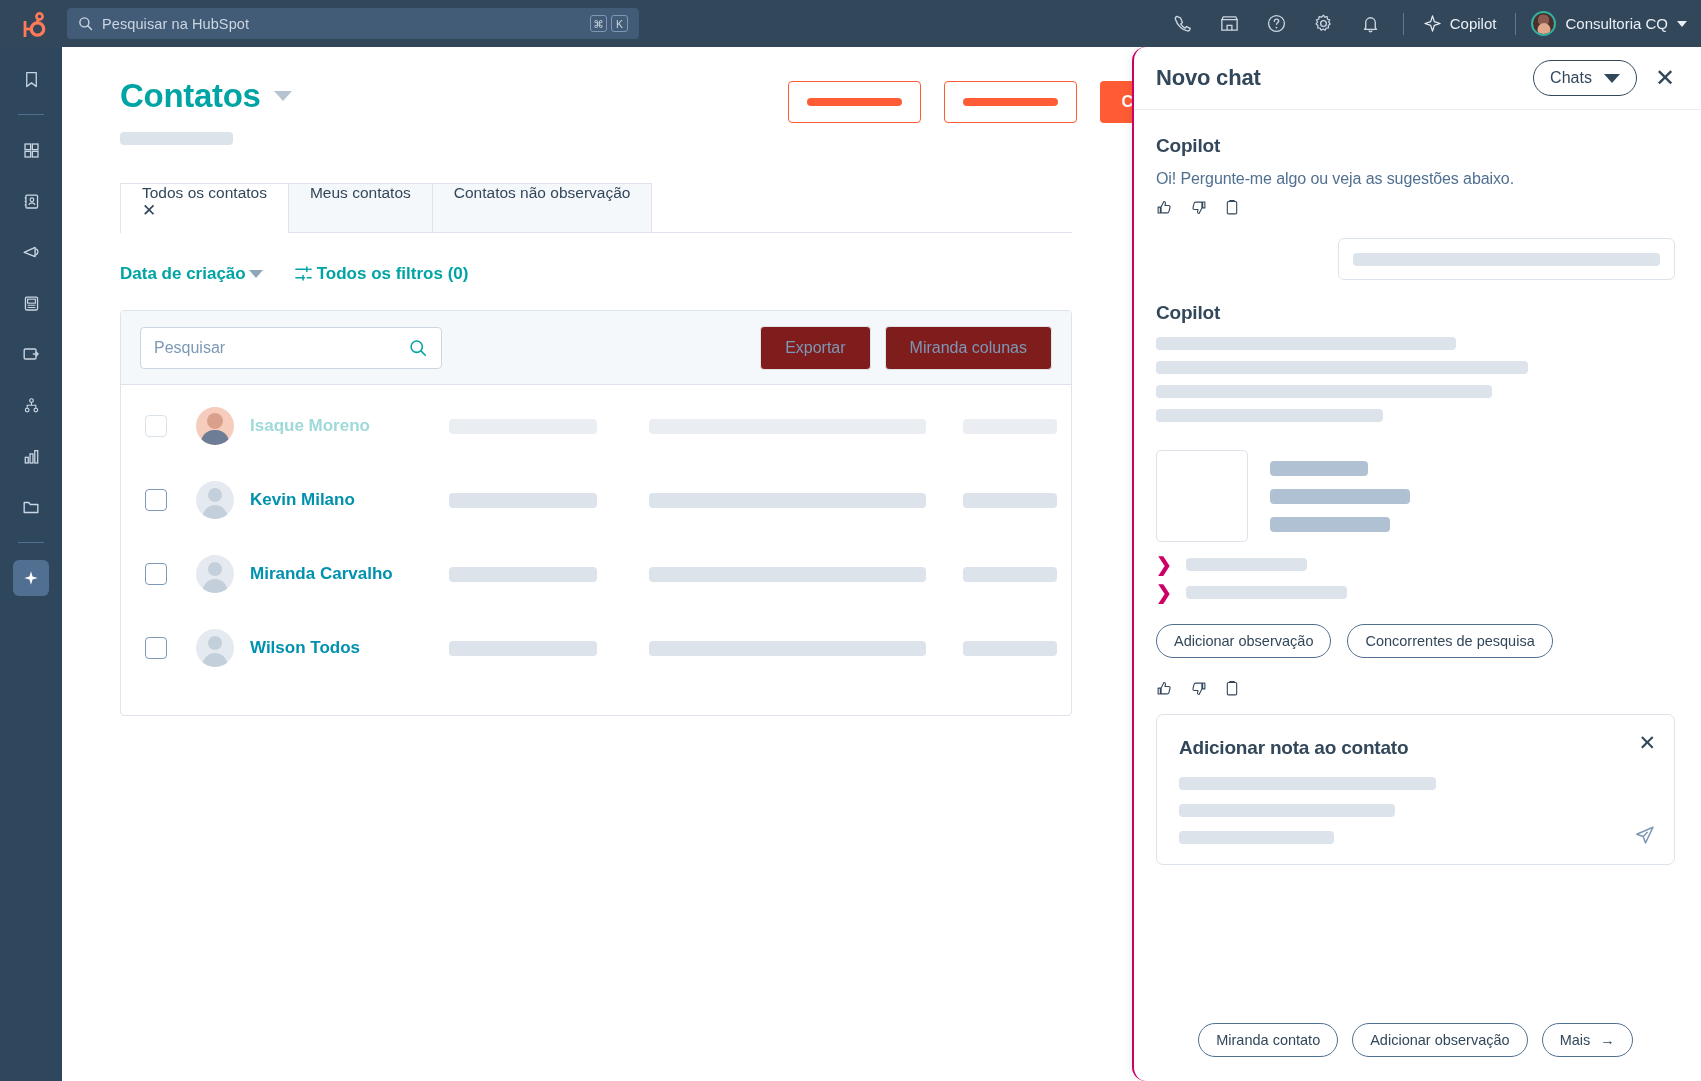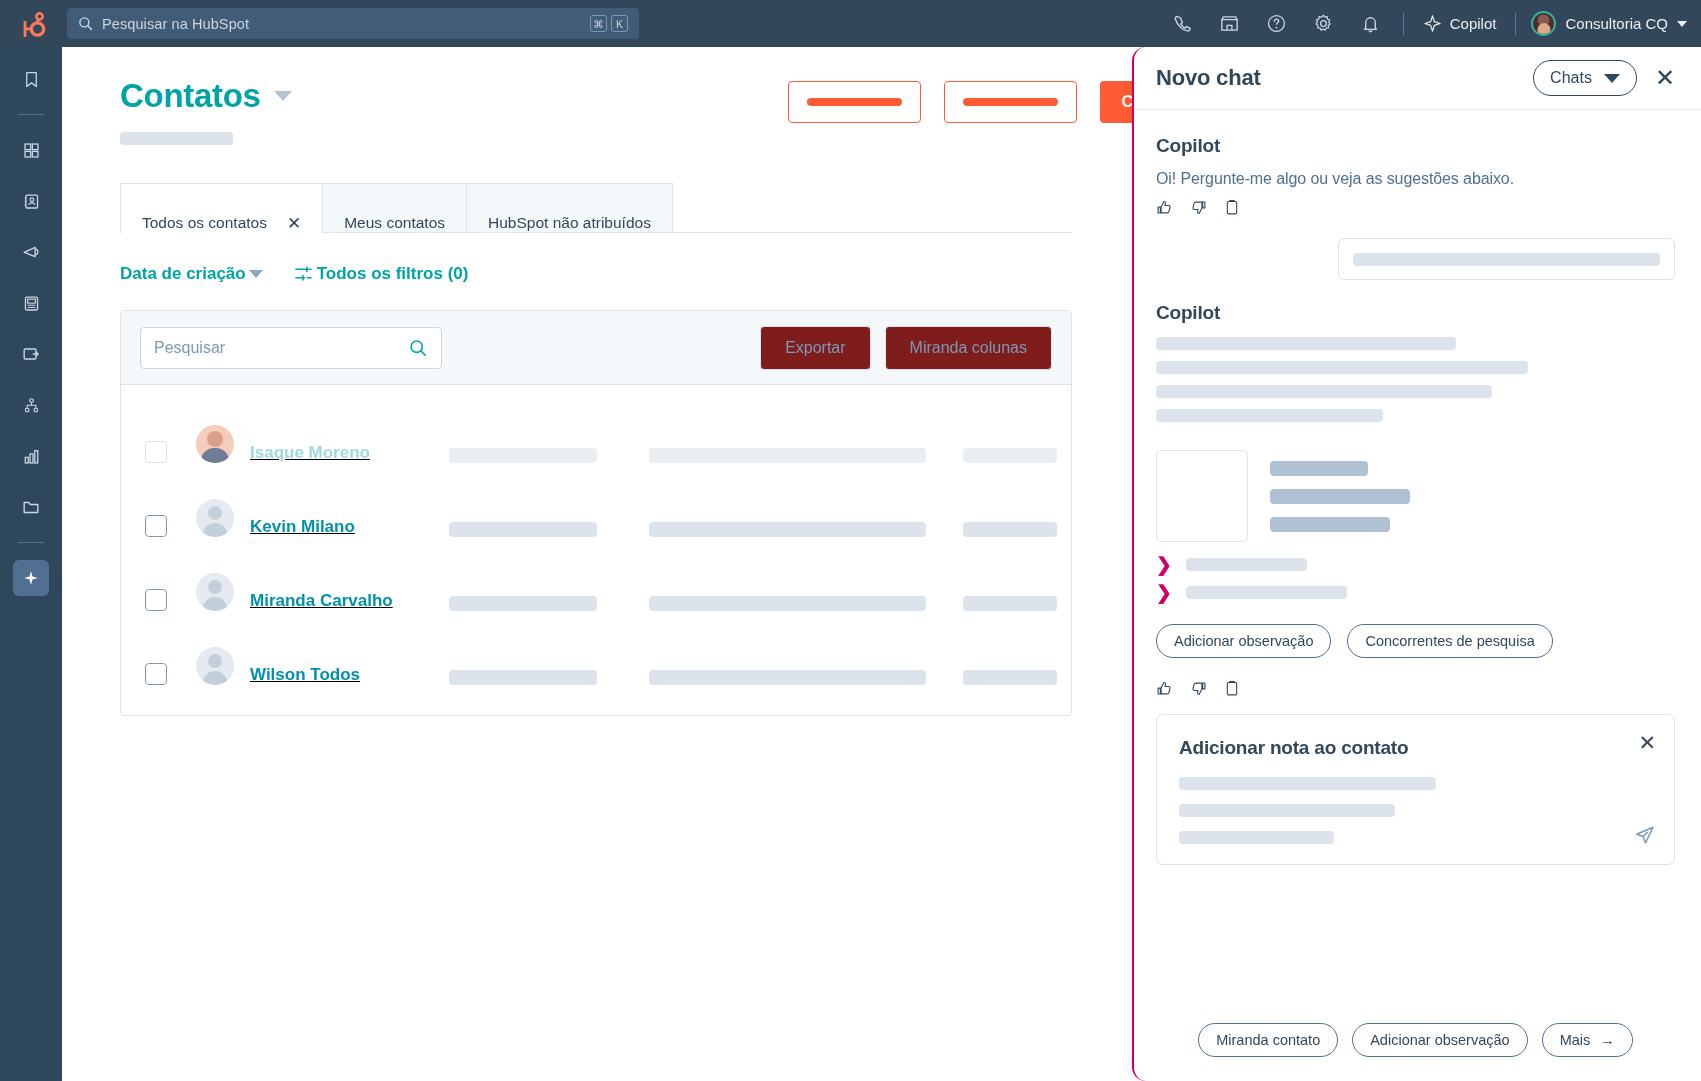--- a/index.html
+++ b/index.html
@@ -89,23 +89,23 @@
   .ph-bar-orange { width: 95px; height: 8px; border-radius: 4px; background: #ff5c35; }
   .btn-primary {
     height: 42px; padding: 0 21px; border-radius: 4px; background: #ff5c35; color: #fff;
     font-size: 16px; font-weight: bold; display: flex; align-items: center; justify-content: center;
     letter-spacing: .1px;
   }
 
   
   .tabs { display: flex; margin: 38px 0 0 58px; width: 952px; border-bottom: 1px solid #dfe3eb; }
   .tab {
-    height: 49px; display: flex; align-items: flex-end; gap: 20px;
+    height: 49px; display: flex; align-items: flex-start; 
     padding: 0 21px; font-size: 15.5px; color: #33475b; background: #f5f8fa;
-    border: 1px solid #dfe3eb; border-bottom: none; position: relative; white-space: nowrap;
+    border: 1px solid #dfe3eb; border-bottom: none; position: relative; white-space: nowrap; flex-direction: column;
   }
   .tab + .tab { border-left: none; }
   .tab.active { background: #fff; color: #33475b; }
   .tab.active::after { content:""; position: absolute; left:0; right:0; bottom:-1px; height:2px; background:#fff; }
   .tab-x { color: #33475b; font-size: 17px; line-height: 1; }
 
   
   .filters { display: flex; align-items: center; gap: 30px; margin: 30px 0 0 58px; }
   .filter-link { display: flex; align-items: center; gap: 3px; color: #00a4a4; font-size: 17px; font-weight: bold; }
   .filter-link .tri-down { border-top-color: #8fa5b8; border-left-width: 7px; border-right-width: 7px; border-top-width: 8px; }
@@ -124,21 +124,21 @@
     display: flex; align-items: center; padding: 0 13px;
   }
   .tbl-search span { color: #7c98b6; font-size: 16px; flex: 1; }
   .tbl-btn {
     height: 44px; padding: 0 24px; border: 1px solid #dfe3eb; border-radius: 4px; background: #7f1d1d;
     color: #7c98b6; font-size: 16px; display: flex; align-items: center; justify-content: center;
   }
   .tbl-btn.first { margin-left: auto; }
 
   .rows { padding: 4px 0 30px; }
-  .row { display: flex; align-items: flex-end; height: 74px; padding: 0 0 0 24px; text-decoration: underline; }
+  .row { display: flex; align-items: center; height: 74px; padding: 0 0 0 24px; }
   .chk { width: 22px; height: 22px; border: 1.6px solid #7c98b6; border-radius: 4px; background: #fff; flex: none; }
   .row-avatar {
     width: 38px; height: 38px; border-radius: 50%; margin-left: 29px; flex: none;
     background: #e5eaf0; position: relative; overflow: hidden;
   }
   .row-avatar::before {
     content:""; position:absolute; left:50%; top:7px; transform:translateX(-50%);
     width:14px; height:14px; border-radius:50%; background:#c3cfdb;
   }
   .row-avatar::after {
@@ -389,21 +389,21 @@
 
     <div class="tabs">
       <div class="tab active">
         <span>Todos os contatos</span>
         <span class="tab-x">✕</span>
       </div>
       <div class="tab">
         <span>Meus contatos</span>
       </div>
       <div class="tab">
-        <span>HubSpot não atribuídos</span>
+        <span>Contatos não observação</span>
       </div>
     </div>
 
     <div class="filters">
       <div class="filter-link">
         <span>Data de criação</span>
         <span class="tri-down"></span>
       </div>
       <div class="filter-link">
         <svg width="21" height="21" viewBox="0 0 22 22">

